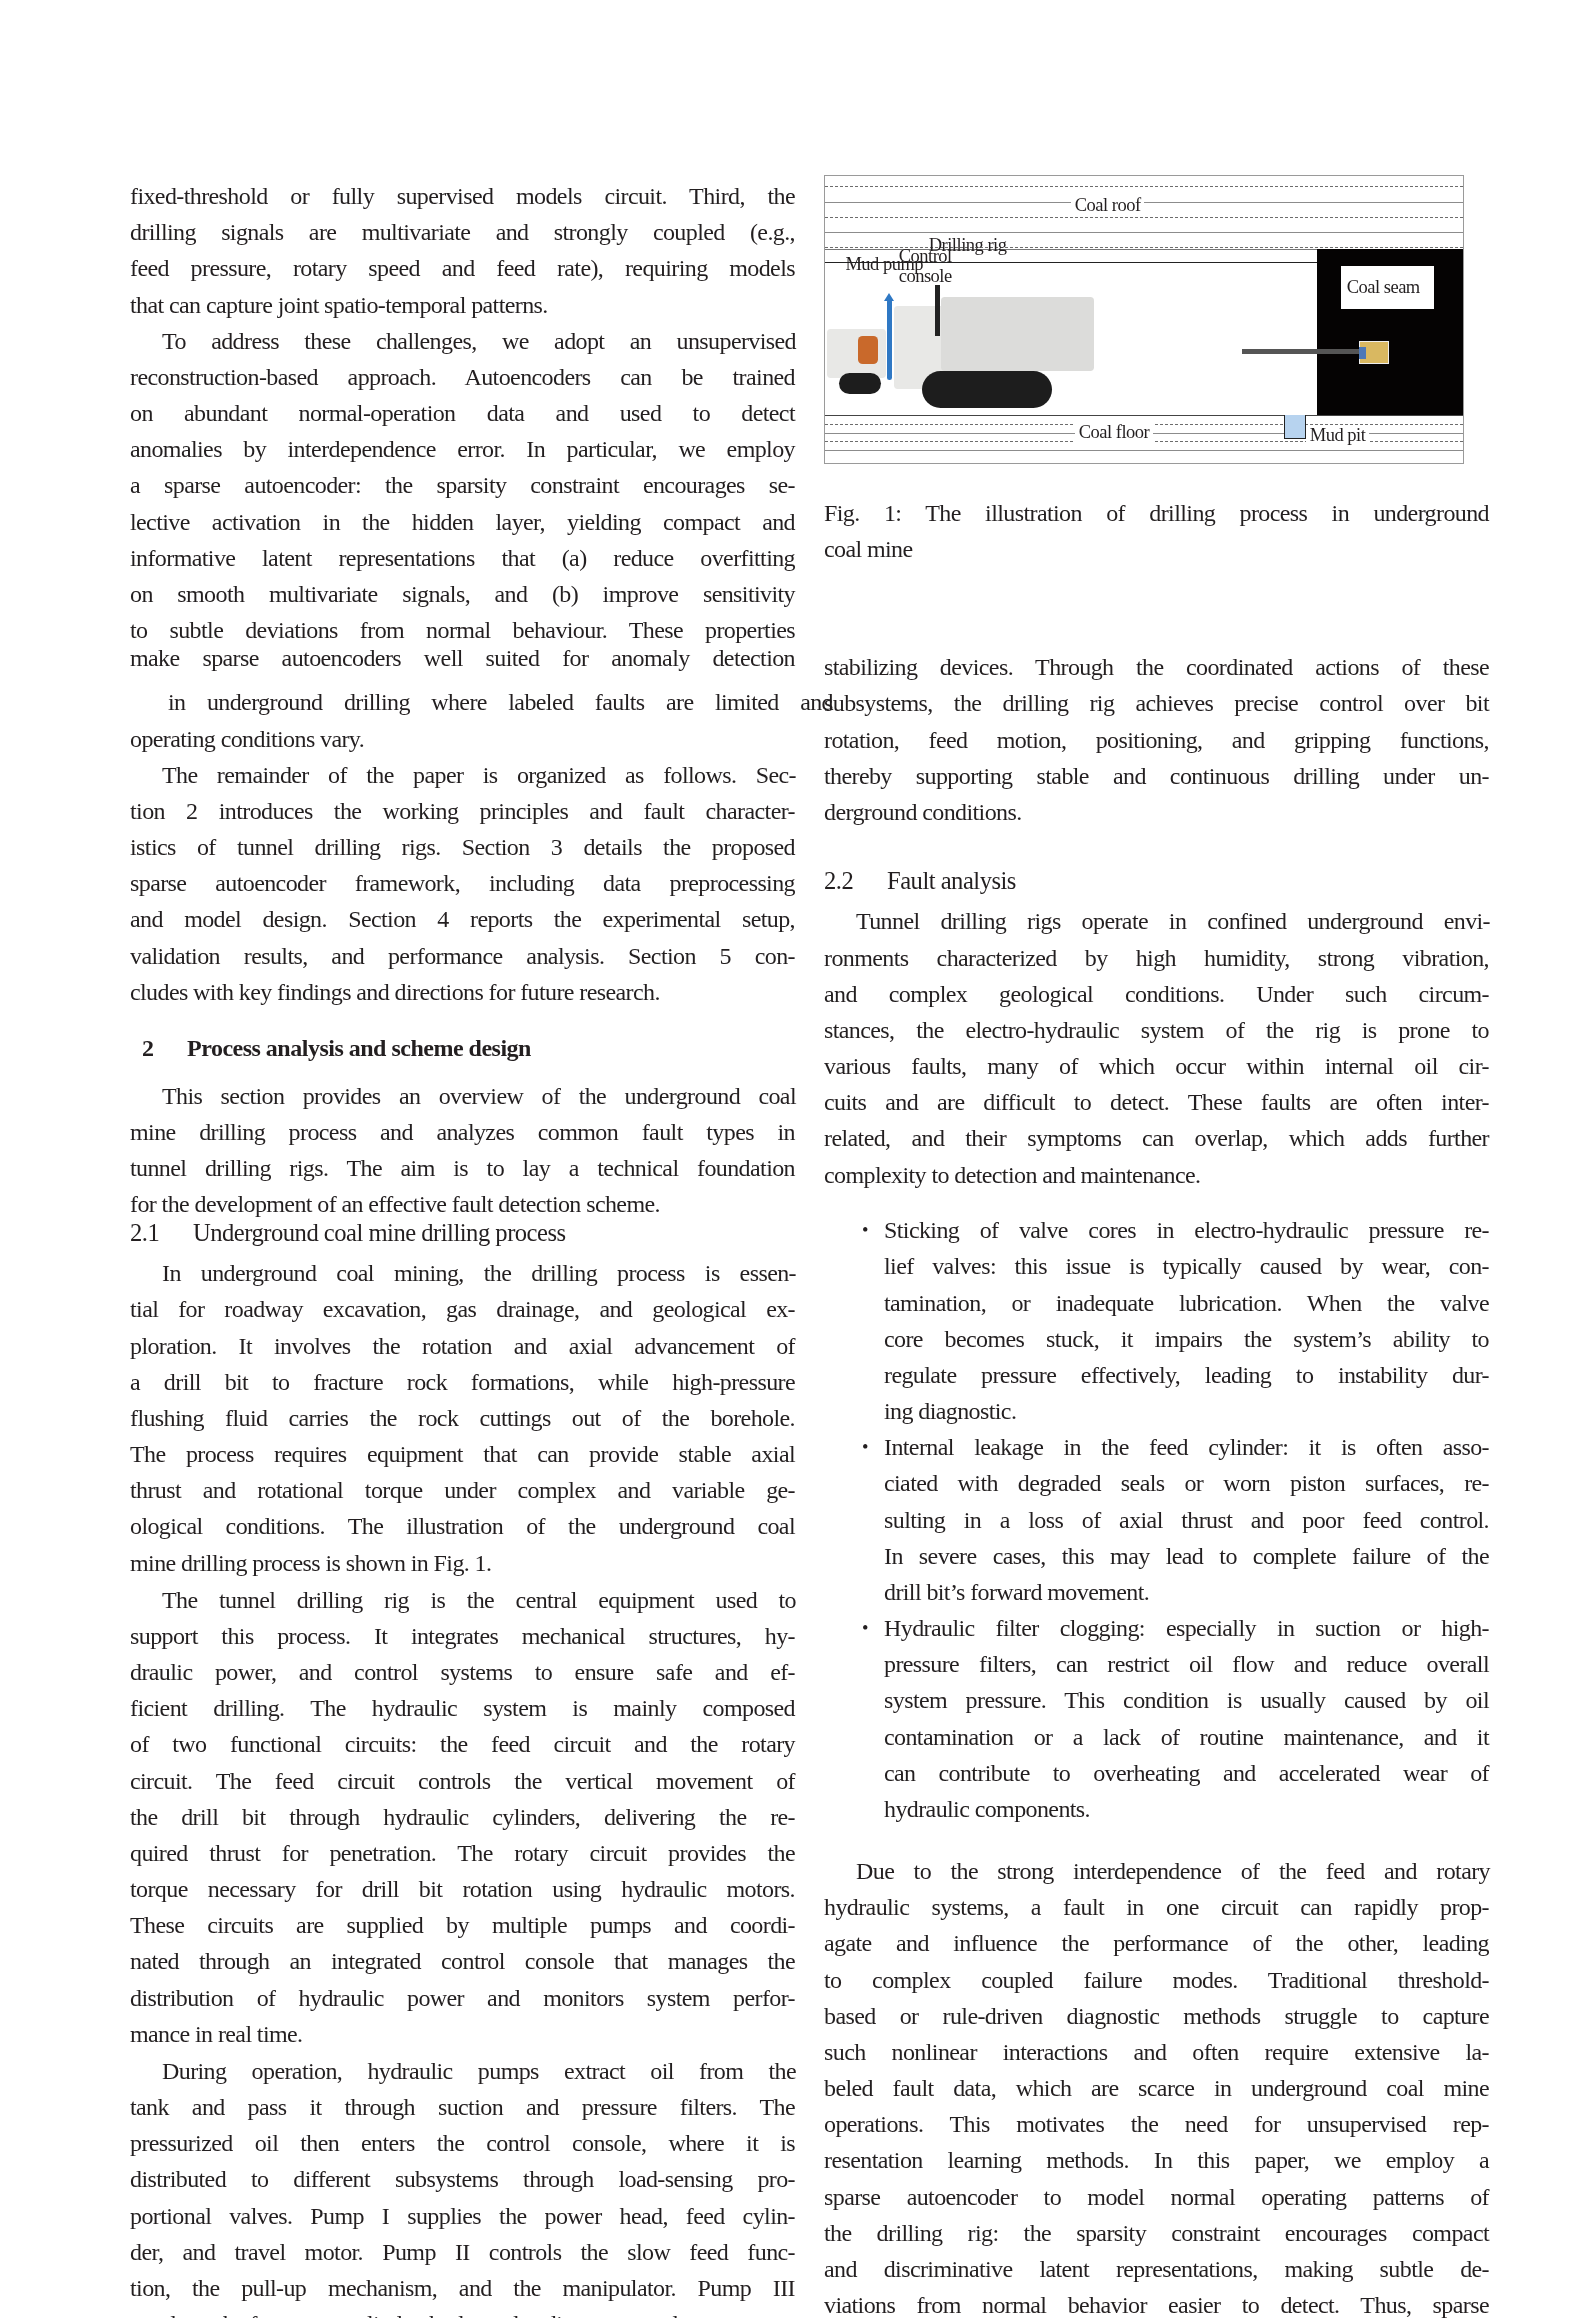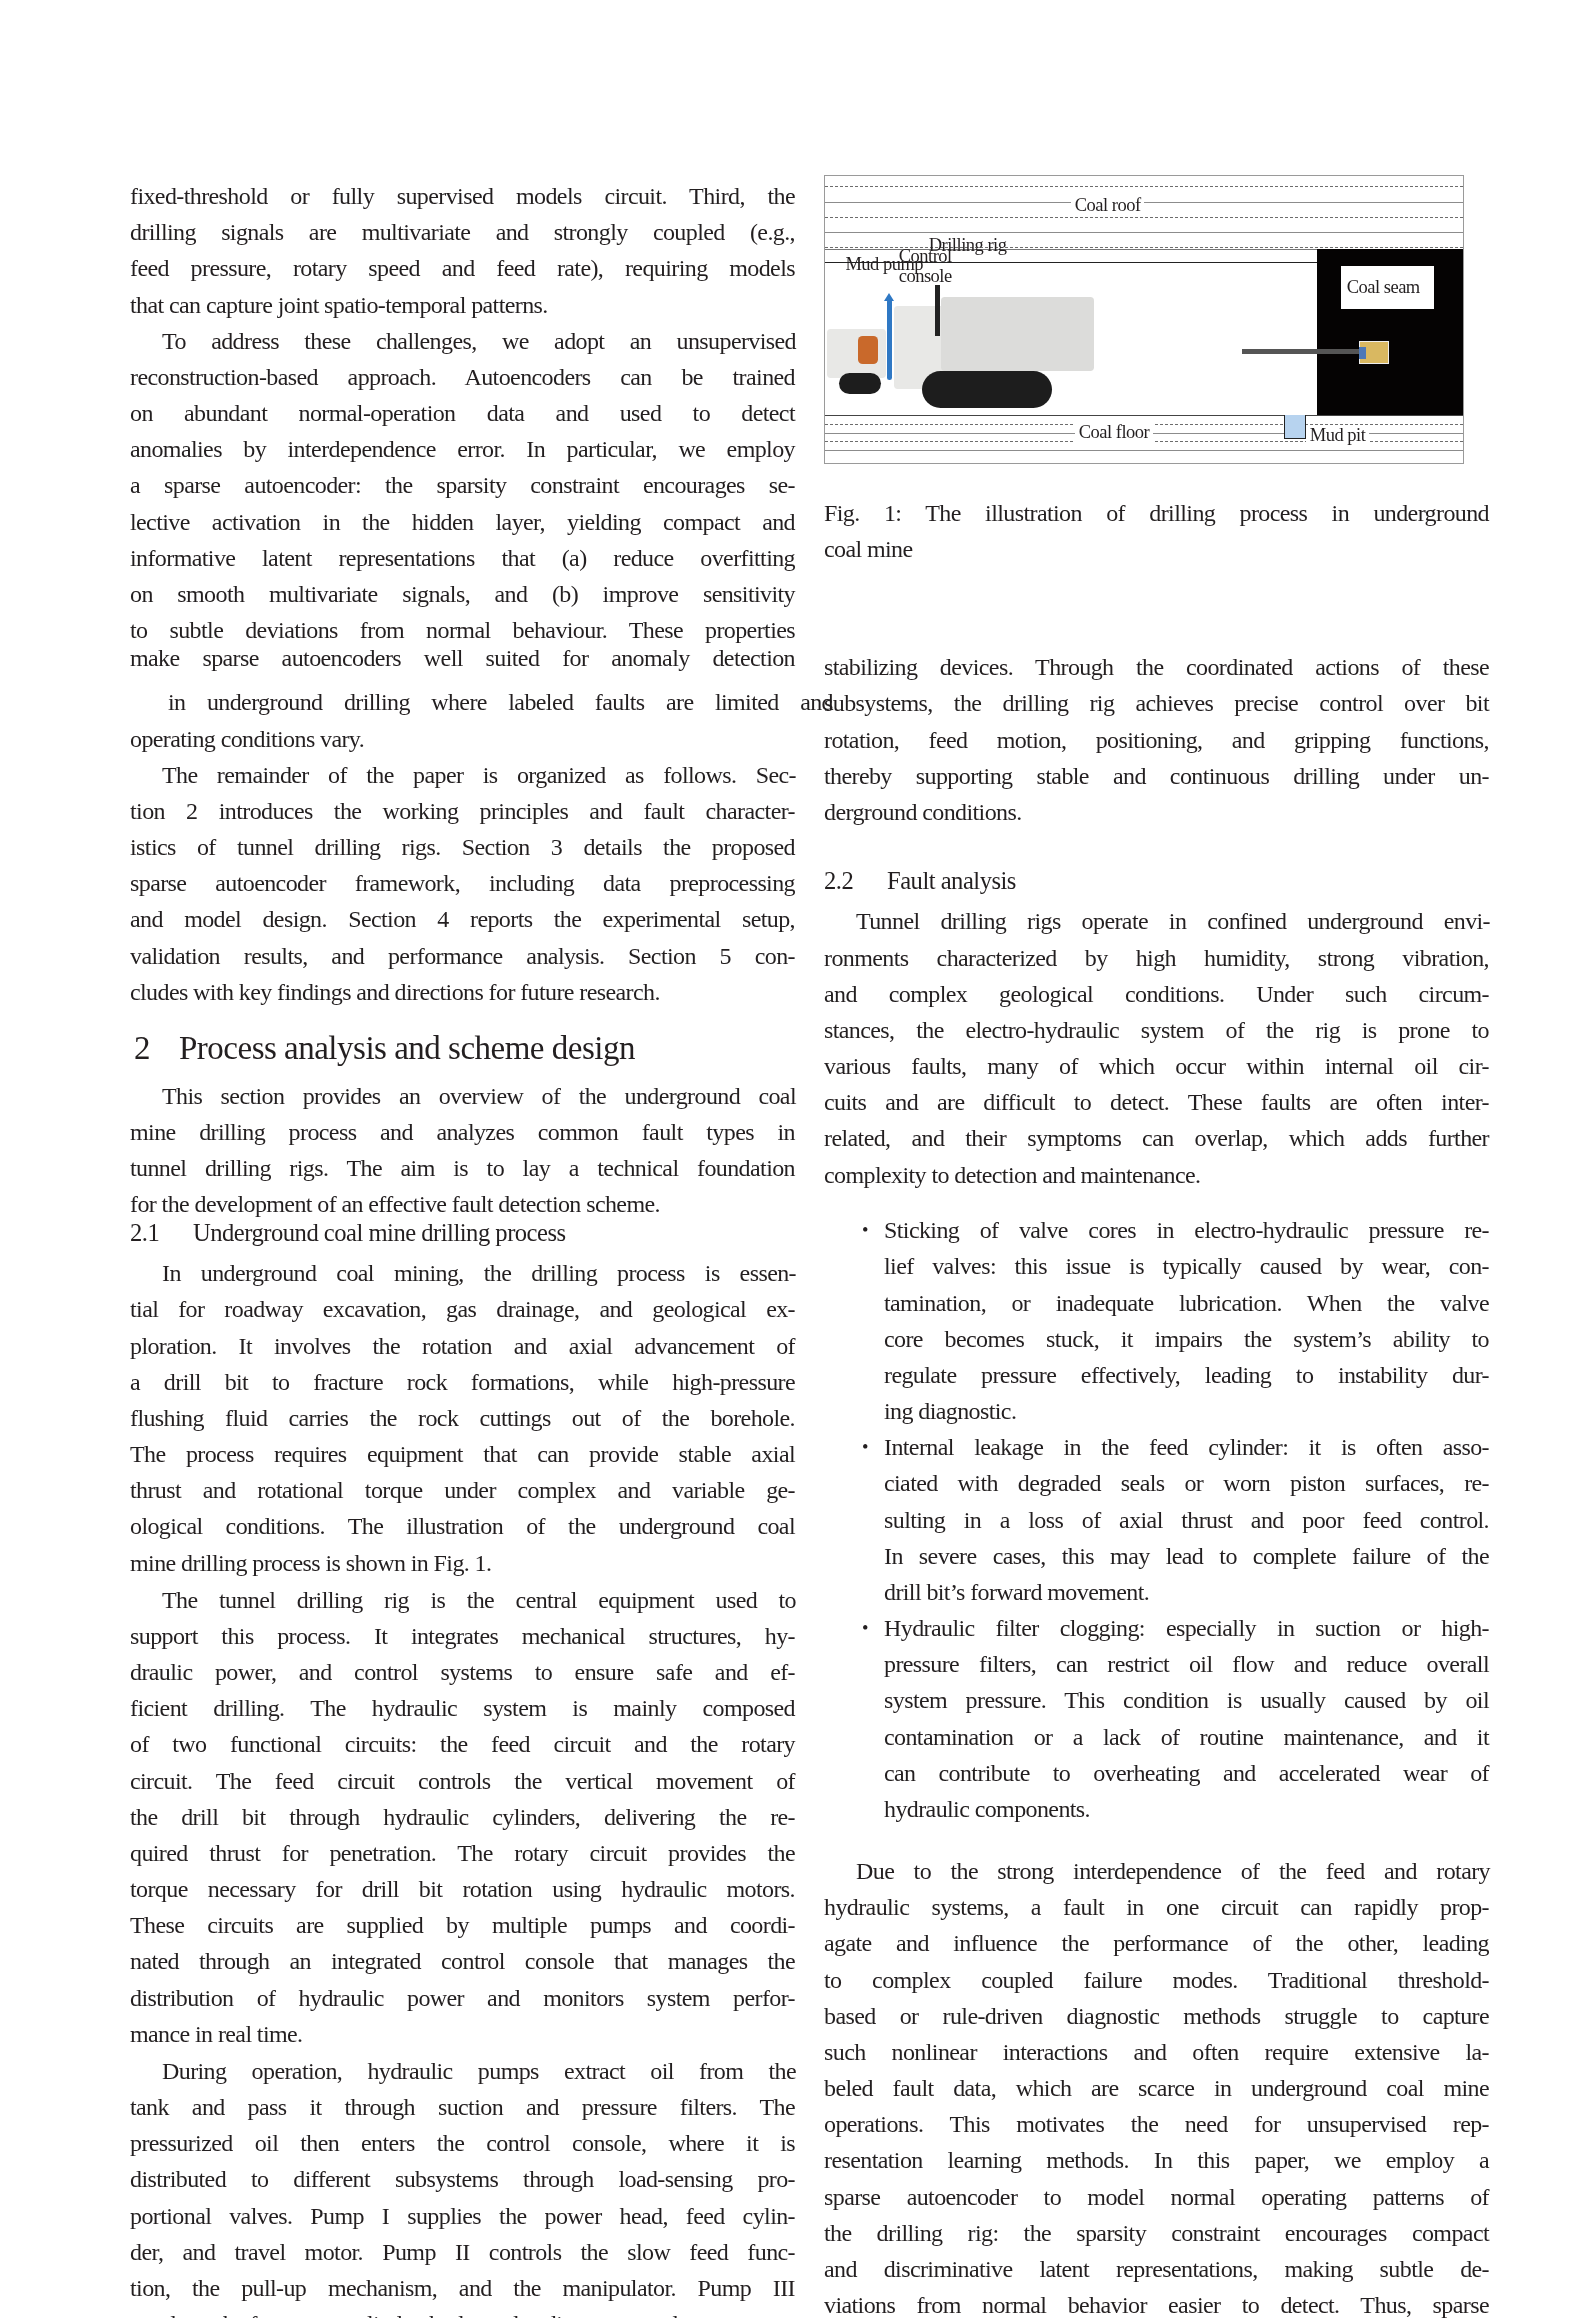--- a/index.html
+++ b/index.html
@@ -8,21 +8,21 @@
   .col { position: absolute; top: 0; width: 665px; }
   .col-left { left: 130px; }
   .col-right { left: 824px; }
   .line { position: absolute; left: 0; width: 665px; height: 36px;
           font-size: 24px; line-height: 36px; white-space: nowrap;
           text-align: justify; text-align-last: justify; letter-spacing: -0.6px; }
   .line.last { text-align-last: left; }
   .line.indent { padding-left: 32px; width: 634px; }
   .line.bullet-line { padding-left: 60px; width: 605px; }
   .bullet-dot { position: absolute; left: 38px; top: 0; font-size: 18.5px; line-height: 36px; }
-  .h1 { position: absolute; left: 4px; font-weight: normal; font-size: 33px; line-height: 37px; white-space: nowrap; letter-spacing: -0.5px; }
+  .h1 { position: absolute; left: 12px; font-weight: bold; font-size: 24px; line-height: 37px; white-space: nowrap; letter-spacing: -0.5px; }
   .h2 { position: absolute; left: 0; font-weight: normal; font-size: 24.6px; line-height: 36px; white-space: nowrap; letter-spacing: -0.5px; }
   .secnum { display: inline-block; }
   .h1 .secnum { width: 45px; }
   .h2 .secnum { width: 63px; }
 
   
   .figure { position: absolute; left: 824px; top: 175px; width: 640px; height: 289px;
             border: 0.9px solid #9a9a9a; box-sizing: border-box; background: #fff; overflow: hidden; }
   .strata { position: absolute; left: 0; width: 100%; }
   .strata .solid { position: absolute; left: 0; width: 100%; height: 0; border-top: 1.4px solid #8c8c8c; }

